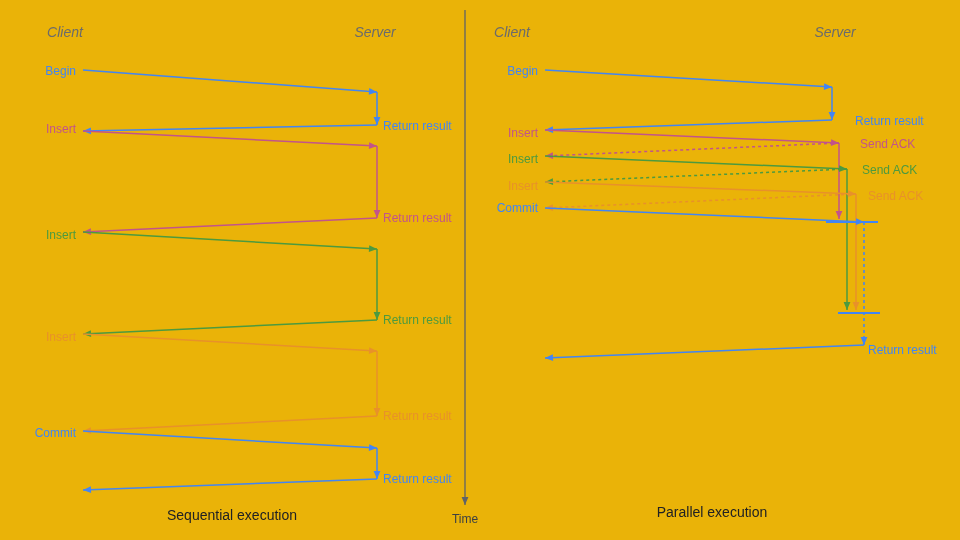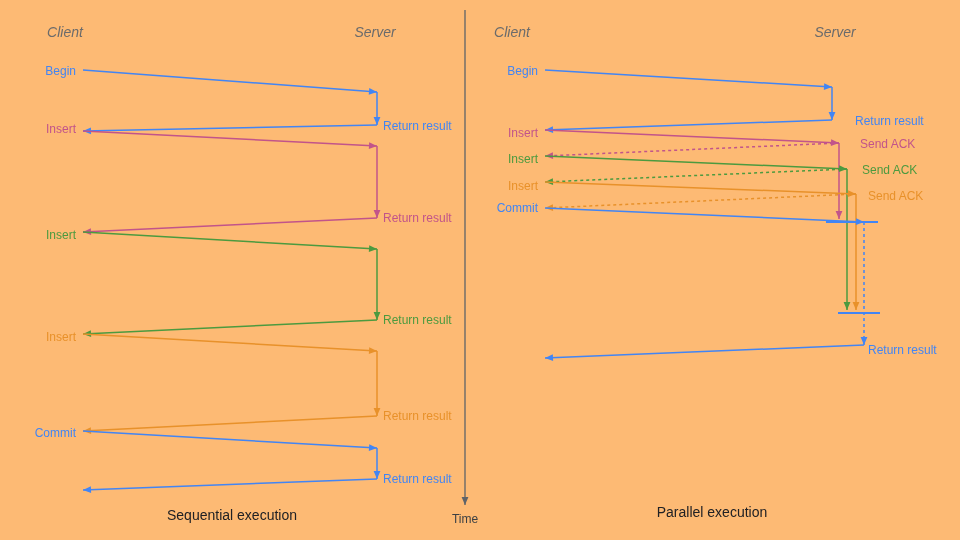--- a/index.html
+++ b/index.html
@@ -11,21 +11,21 @@
   body {
     width: 960px;
     height: 540px;
     overflow: hidden;
     font-family: "Liberation Sans", sans-serif;
   }
   #diagram-root {
     position: relative;
     width: 960px;
     height: 540px;
-    background: #fdba74;
+    background: #eab308;
   }
   svg.canvas {
     position: absolute;
     left: 0;
     top: 0;
     width: 960px;
     height: 540px;
     display: block;
   }
   text {

